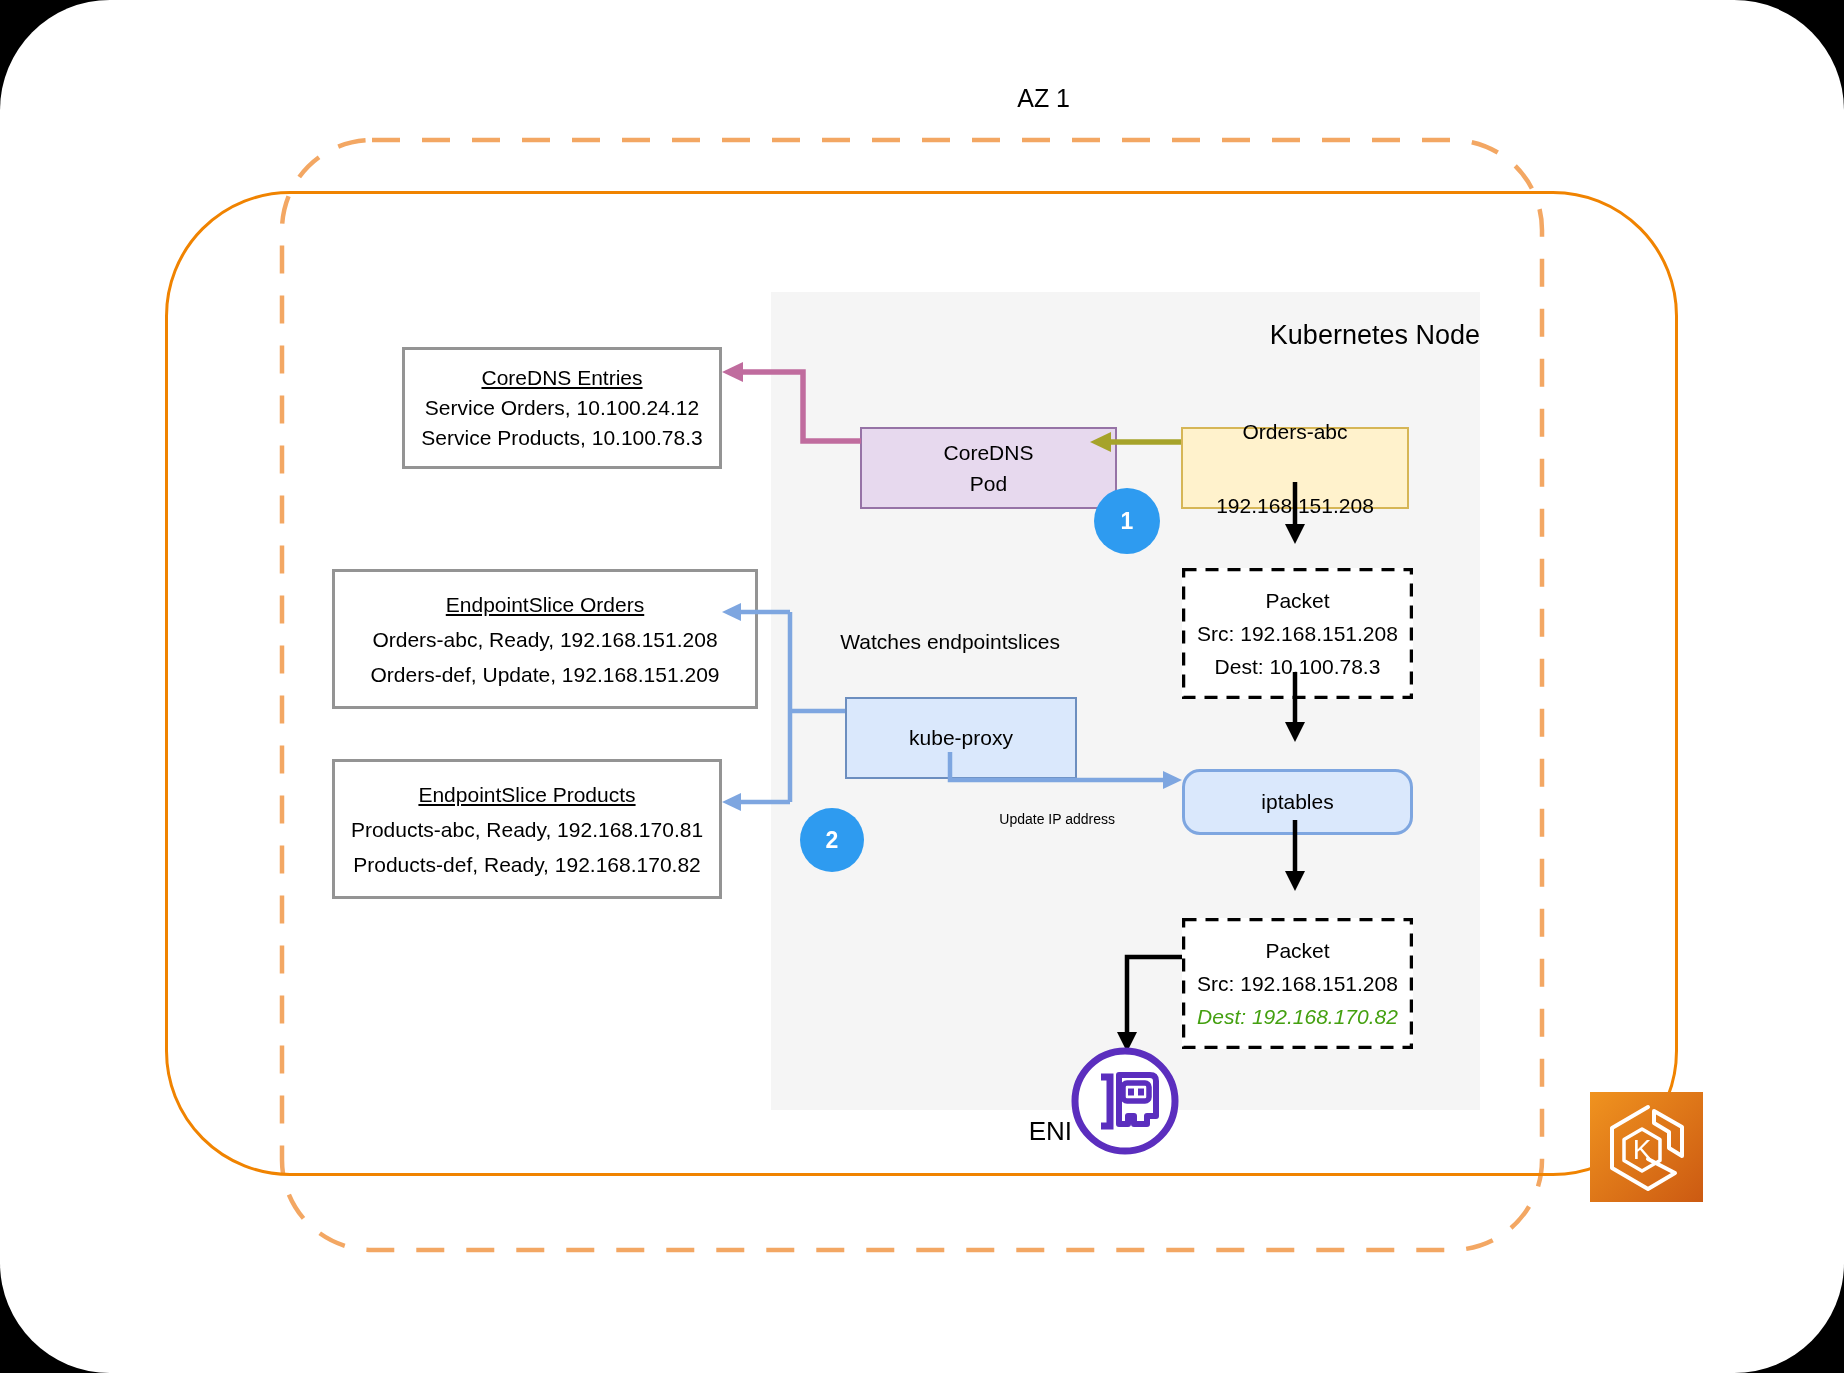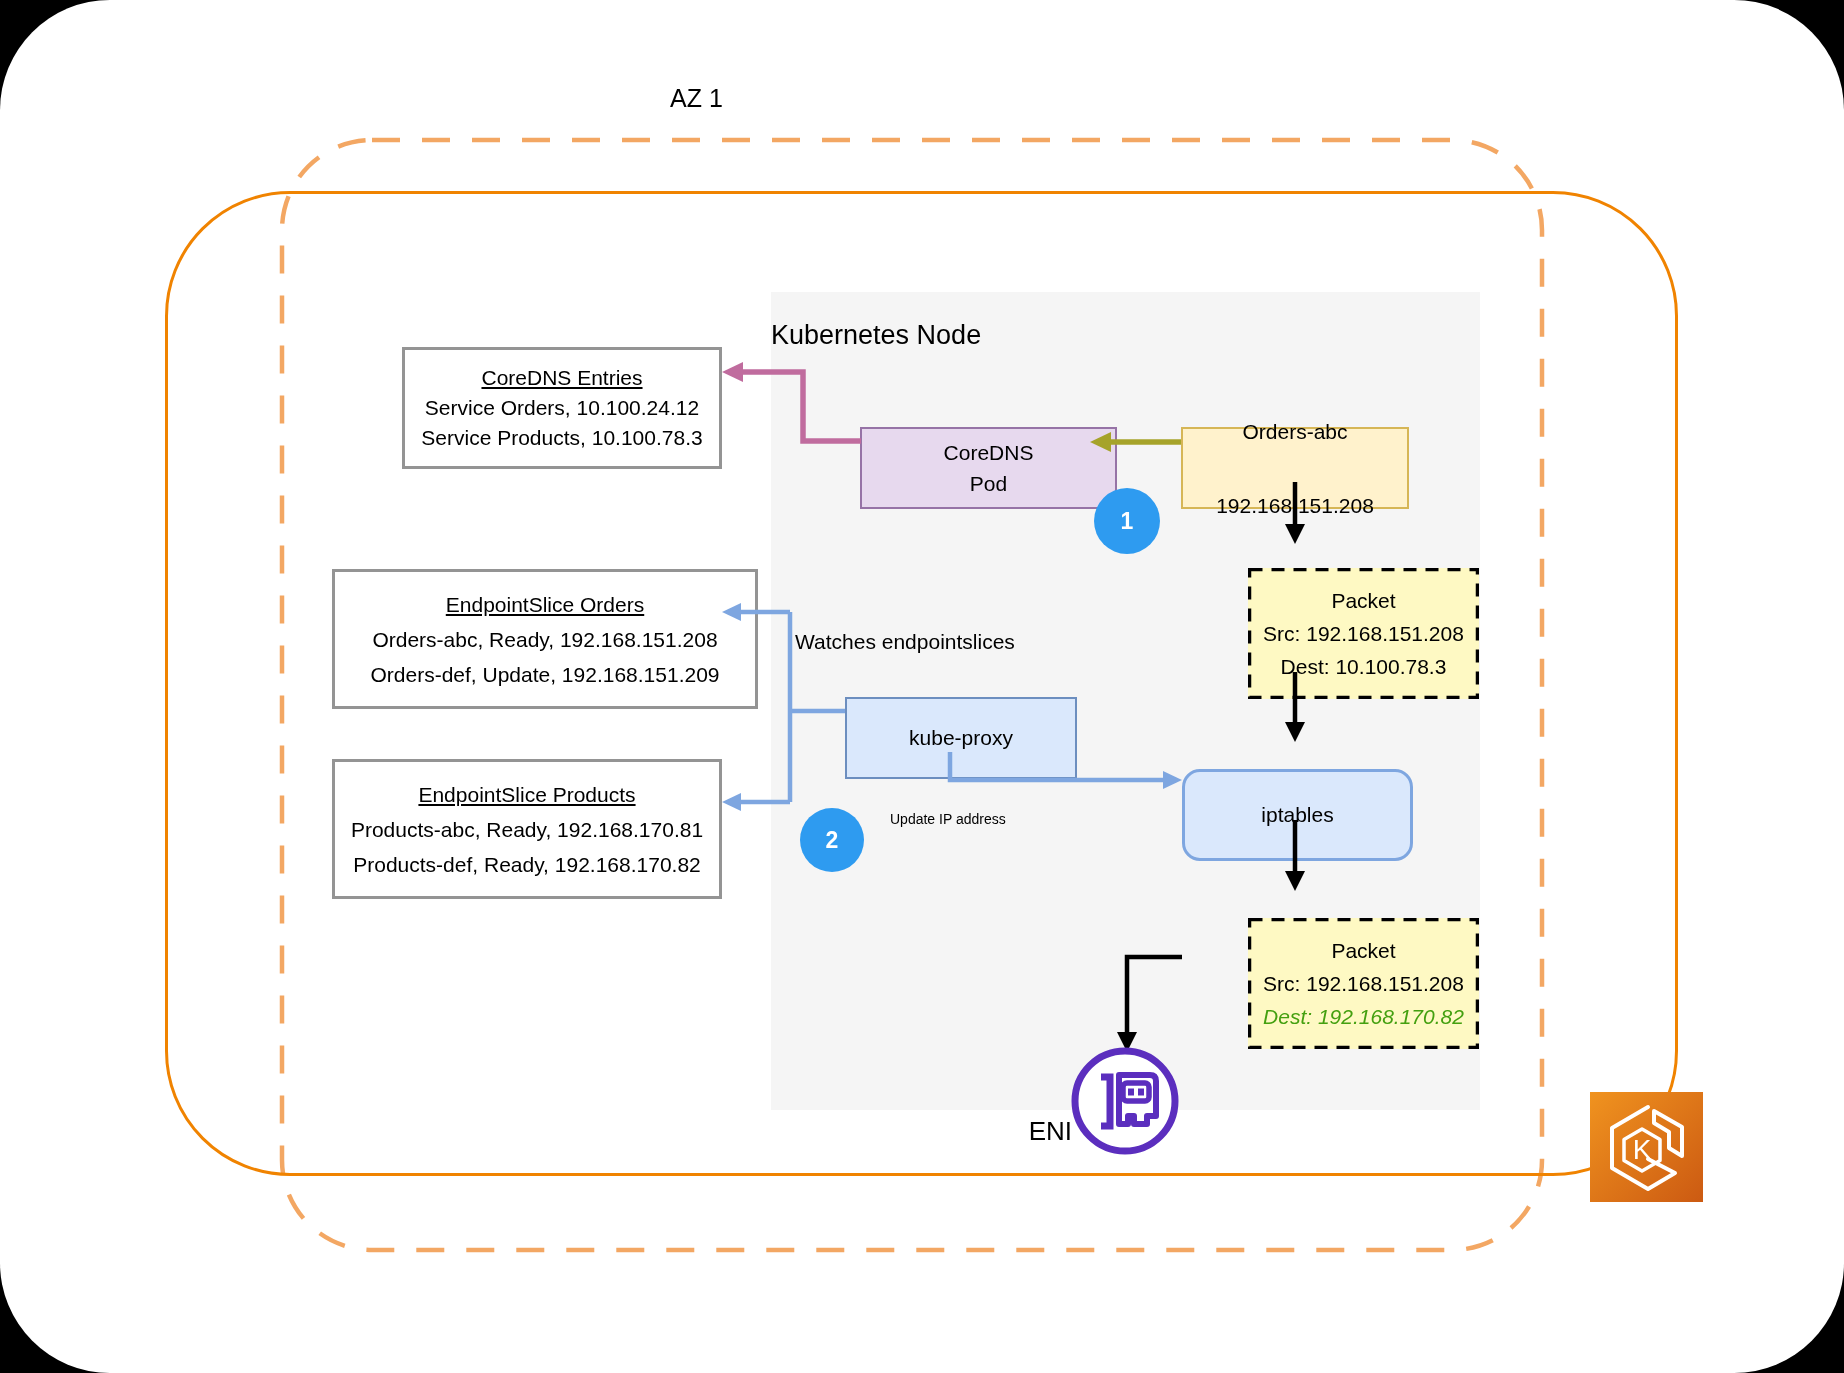--- a/index.html
+++ b/index.html
@@ -2,42 +2,42 @@
 <html><head>
 <meta charset="utf-8">
 <style>
   html,body{margin:0;padding:0;background:#000;}
   .canvas{position:relative;width:1844px;height:1373px;background:#000;overflow:hidden;
           font-family:"Liberation Sans", sans-serif;color:#000;}
   .sheet{position:absolute;left:0;top:0;right:0;bottom:0;background:#fff;border-radius:110px;}
   .solid-boundary{position:absolute;left:165px;top:191px;width:1507px;height:979px;
           border:3.5px solid #F08300;border-radius:125px;}
   .node-box{position:absolute;left:771px;top:292px;width:709px;height:818px;background:#F5F5F5;}
-  .lbl{position:absolute;text-align:left;}
+  .lbl{position:absolute;text-align:right;}
   .az-label{left:670px;top:84px;width:400px;font-size:25px;}
   .node-title{left:771px;top:320px;width:709px;font-size:27px;}
   .watches-label{left:795px;top:630px;width:265px;font-size:21px;}
   .update-label{left:890px;top:804px;width:225px;font-size:14px;margin-top:7px;}
   .eni-label{position:absolute;left:1000px;top:1116px;width:72px;text-align:right;font-size:26px;}
   .box{position:absolute;box-sizing:border-box;display:flex;flex-direction:column;
        justify-content:center;align-items:center;text-align:center;font-size:21px;background:#fff;margin-top:27px;}
   .gray-border{border:3px solid #949494;}
   .u{text-decoration:underline;}
   .coredns-entries{left:402px;top:320px;width:320px;height:122px;line-height:30px;}
   .es-orders{left:332px;top:542px;width:426px;height:140px;line-height:35px;}
   .es-products{left:332px;top:732px;width:390px;height:140px;line-height:35px;}
   .pod-box{left:860px;top:400px;width:257px;height:82px;background:#E7D9EE;
            border:2.5px solid #9673A6;line-height:31px;}
   .orders-box{left:1181px;top:400px;width:228px;height:82px;background:#FFF2CC;
            border:2.5px solid #D6B656;line-height:31px;gap:43px;}
-  .packet{left:1248px;top:541px;width:231px;height:131px;line-height:33px;background:#fef9c3;}
+  .packet{left:1182px;top:541px;width:231px;height:131px;line-height:33px;background:#ffffff;}
   .packet2{top:891px;}
   .kube-proxy{left:845px;top:670px;width:232px;height:82px;background:#DAE8FC;
            border:2.5px solid #6C8EBF;}
-  .iptables{left:1182px;top:742px;width:231px;height:92px;background:#DAE8FC;
+  .iptables{left:1182px;top:742px;width:231px;height:66px;background:#DAE8FC;
            border:3px solid #7EA6E0;border-radius:18px;}
   .green-dest{color:#44A010;font-style:italic;}
   .dash-svg{position:absolute;left:0;top:0;pointer-events:none;}
   .step{position:absolute;width:66px;height:66px;border-radius:50%;background:#2E9BF0;color:#fff;
         font-weight:bold;font-size:23px;display:flex;align-items:center;justify-content:center;}
   .step1{left:1094px;top:488px;}
   .step2{left:800px;top:808px;width:64px;height:64px;}
   .overlay{position:absolute;left:0;top:0;pointer-events:none;}
   .eni-icon{position:absolute;left:1070px;top:1046px;}
   .eks-icon{position:absolute;left:1590px;top:1092px;width:113px;height:110px;

